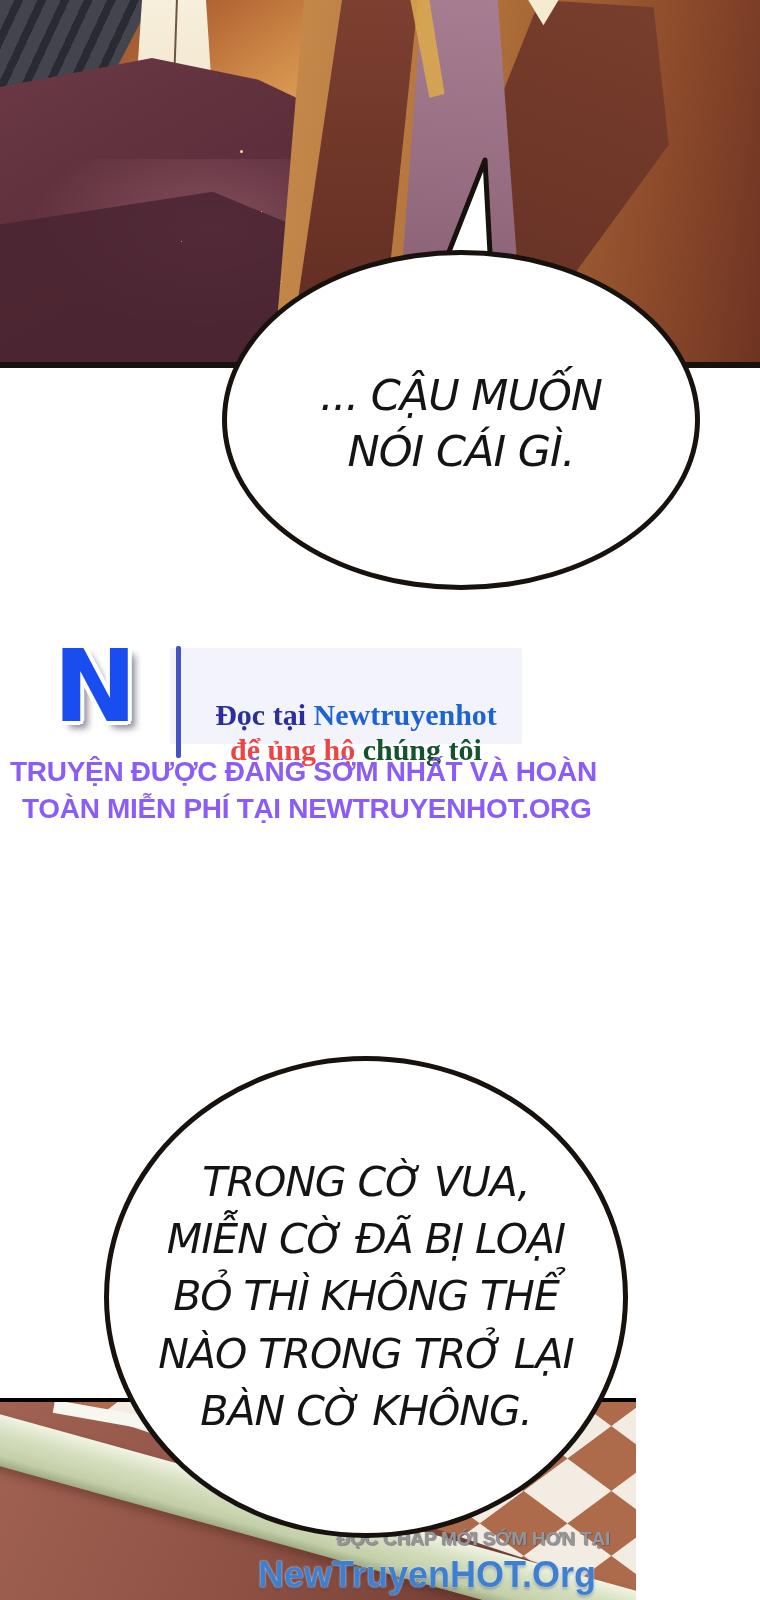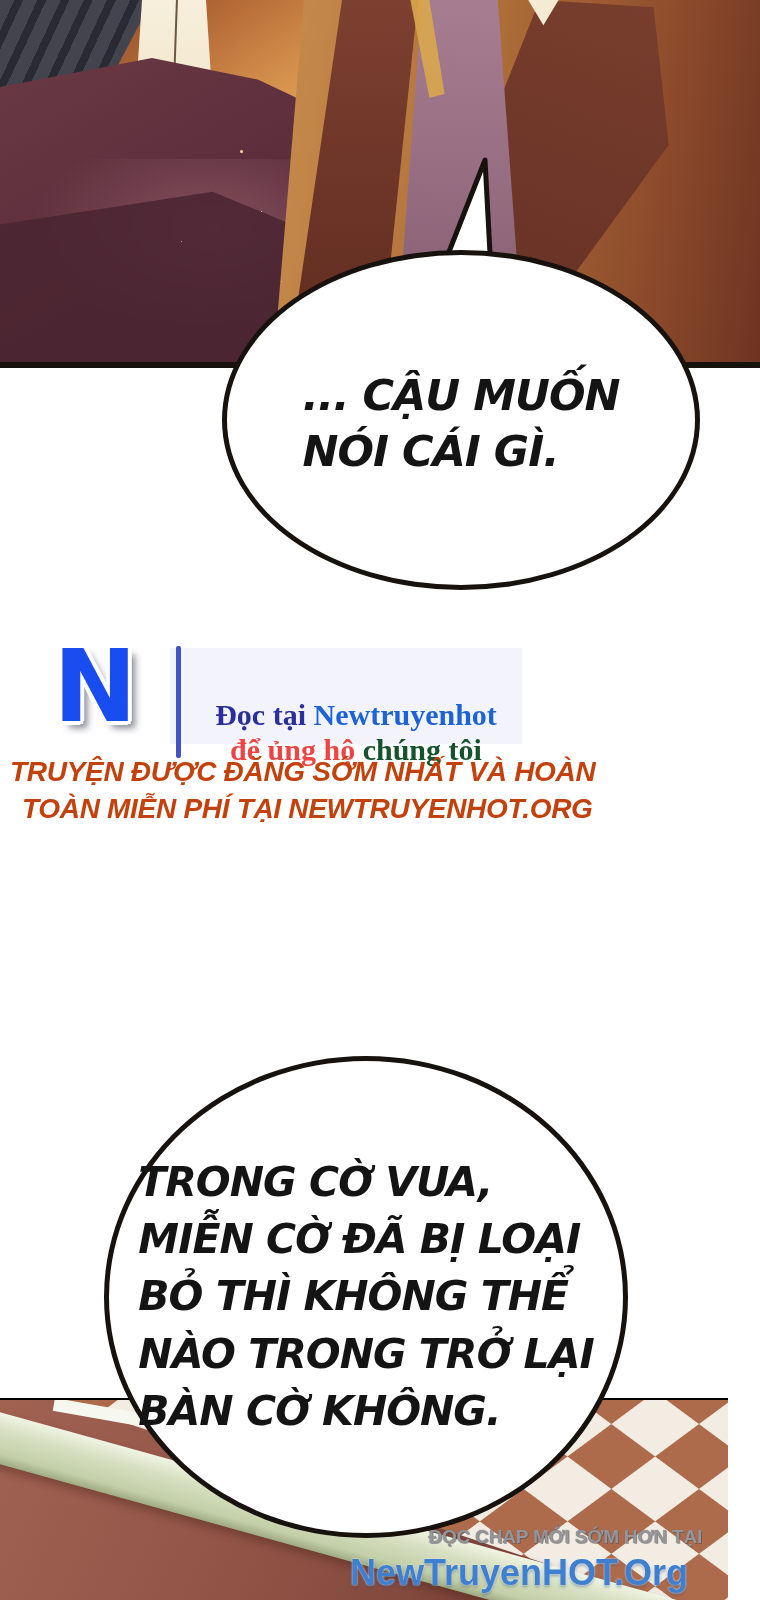--- a/index.html
+++ b/index.html
@@ -45,44 +45,44 @@
   .p1-sparkles{position:absolute;left:240px;top:150px;width:3px;height:3px;border-radius:50%;
     background:#ffd9a0;
     box-shadow:20px 60px 0 -1px #ffd9a0,-60px 90px 0 -1px rgba(255,220,170,.8),40px 130px 0 -1px rgba(255,230,180,.7);}
 
   
   .bubble{position:absolute;background:#fff;border:5px solid #17120e;border-radius:50%;
           display:flex;align-items:center;justify-content:center;z-index:5;}
   .bubble-1{left:222px;top:250px;width:468px;height:330px;}
   .bubble-2{left:104px;top:1056px;width:514px;height:472px;}
   .bubble-tail-svg{position:absolute;left:438px;top:156px;z-index:4;}
-  .bubble-text{font-weight:700;font-style:italic;color:#141414;text-align:left;letter-spacing:-1px;}
+  .bubble-text{font-weight:400;font-style:italic;color:#141414;text-align:center;letter-spacing:-1px;}
   .bubble-1 .bubble-text{font-size:43px;line-height:1.3;transform:translateY(4px);}
   .bubble-2 .bubble-text{font-size:41px;line-height:1.4;}
 
   
   .credit-bg{left:170px;top:648px;width:352px;height:96px;background:#f3f3fb;}
   .logo-n{left:40px;top:634px;width:110px;text-align:center;
     font-family:"DejaVu Sans",sans-serif;font-weight:700;font-size:100px;line-height:1.05;
     color:#1a4df0;
     text-shadow:-4px 0 0 #fff,4px 0 0 #fff,0 -4px 0 #fff,0 4px 0 #fff,
                 -3px -3px 0 #fff,3px 3px 0 #fff,-3px 3px 0 #fff,3px -3px 0 #fff,
                 7px 7px 7px rgba(110,110,125,.85);}
   .v-sep{left:176px;top:646px;width:5px;height:112px;background:#4353c4;border-radius:2px;}
   .credit-text{left:190px;top:666px;width:332px;text-align:center;
     font-family:"Liberation Serif",serif;font-weight:700;font-size:30px;line-height:35px;margin-top:31px;}
   .c-navy{color:#2b2f9e;} .c-blue{color:#1e63d6;}
   .c-lblue{color:#ef4444;} .c-purple{color:#14532d;}
   .promo{left:10px;width:746px;font-family:"Liberation Sans",sans-serif;font-weight:700;
-    font-size:28px;line-height:37px;color:#c2410c;letter-spacing:-.3px;white-space:nowrap;font-style:italic;}
+    font-size:28px;line-height:37px;color:#8b5cf6;letter-spacing:-.3px;white-space:nowrap;}
   .promo-1{top:753px;} .promo-2{top:790px;padding-left:12px;}
 
   
-  .panel-bottom{position:absolute;left:0;top:1398px;width:728px;height:202px;overflow:hidden;
-    border-top:2px solid #000000;box-sizing:border-box;background:#8d5144;z-index:1;}
+  .panel-bottom{position:absolute;left:0;top:1398px;width:636px;height:202px;overflow:hidden;
+    border-top:4px solid #000000;box-sizing:border-box;background:#8d5144;z-index:1;}
   .p2-board{position:absolute;left:-140px;top:-200px;width:1200px;height:760px;
     background:repeating-conic-gradient(#ae6b4c 0% 25%,#f2ece2 0% 50%);
     background-size:124px 124px;transform:scaleY(.74) rotate(45deg);}
   .p2-table{position:absolute;inset:0;
     background:linear-gradient(115deg,#a16252 0%,#8d5144 45%,#67342c 100%);
     clip-path:polygon(0 0,58px 0,660px 202px,0 202px);}
   .p2-edge-top{position:absolute;left:55px;top:-2px;width:300px;height:13px;background:#f6f8ef;
     transform:rotate(10deg);transform-origin:0 0;}
   .p2-edge{position:absolute;left:-30px;top:4px;width:840px;height:50px;
     transform:rotate(15.5deg);transform-origin:0 0;

